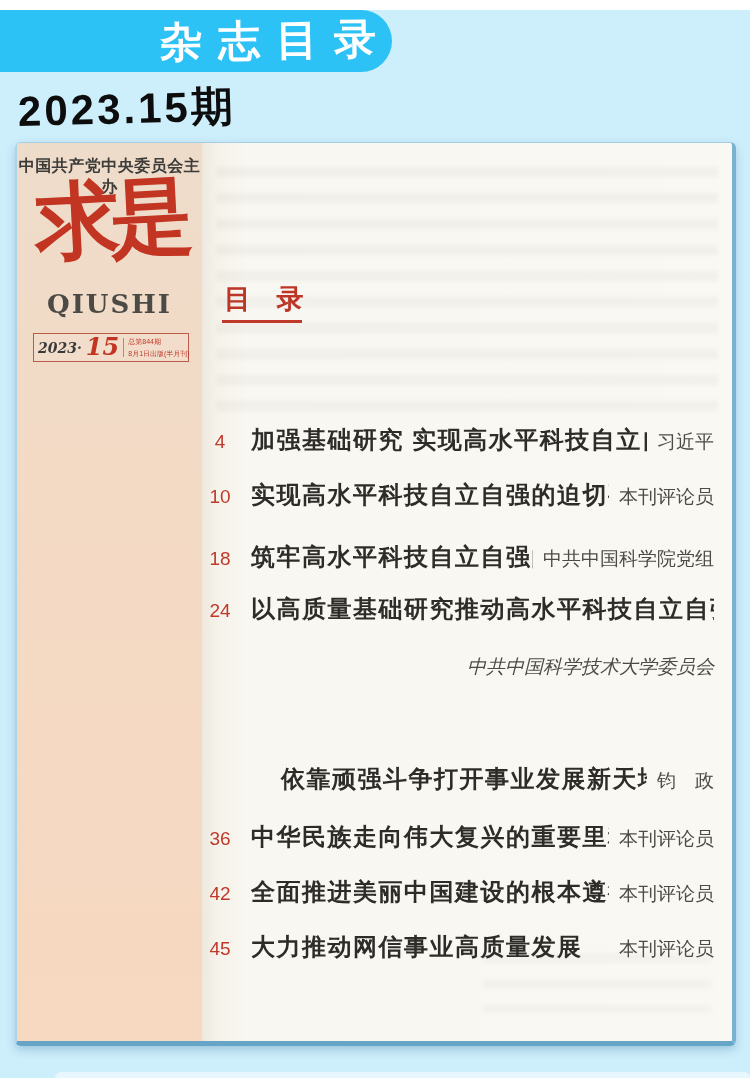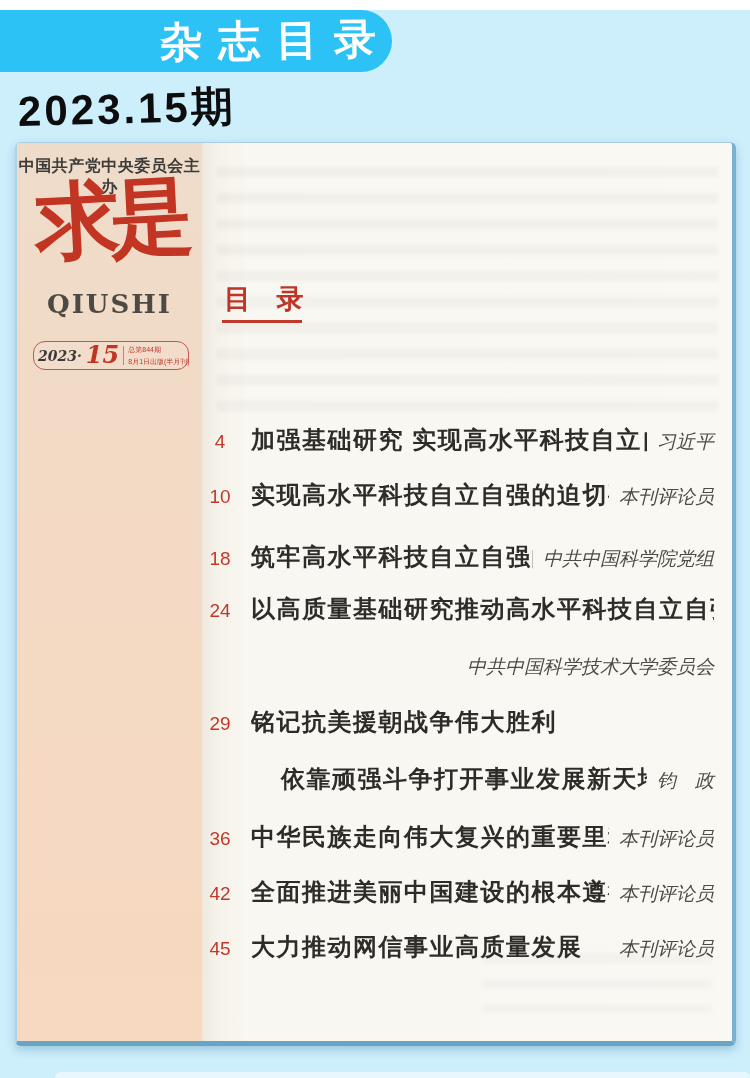--- a/index.html
+++ b/index.html
@@ -51,24 +51,23 @@
     font-family:"DejaVu Serif", serif; letter-spacing:-10px;
     transform:rotate(-3deg);
   }
   .logo-en {
     position:absolute; top:146px; left:0; width:100%; text-align:center;
     font-size:26px; font-weight:bold; color:#4c4a45;
     font-family:"DejaVu Serif", serif; letter-spacing:2px;
   }
   .issue-box {
     position:absolute; left:16px; top:190px; width:156px; height:29px;
-    border:1.5px solid #bb5b49; border-radius:12px; box-sizing:border-box;
+    border:1.5px solid #bb5b49; border-radius:0; box-sizing:border-box;
     display:flex; align-items:center; padding:1px 4px; gap:4px;
     background:rgba(255,255,255,0.08);
-    margin-top:8px;
   }
   .issue-year {
     font-family:"DejaVu Serif", serif; font-style:italic; font-weight:bold;
     font-size:14px; color:#3a3a3a; white-space:nowrap;
   }
   .issue-num {
     font-family:"DejaVu Serif", serif; font-style:italic; font-weight:bold;
     font-size:24px; color:#c23522; margin-top:-3px;
   }
   .issue-divider { width:1px; height:19px; background:#c98170; flex:none; }
@@ -107,21 +106,21 @@
     font-size:19px; color:#c0392b;
   }
   .entry-num-spacer { flex:none; width:49px; }
   .entry-title {
     flex:1; font-size:24px; font-weight:bold; color:#2e2c29; letter-spacing:1.5px;
     white-space:nowrap; overflow:hidden;
   }
   .entry-title.indent { padding-left:30px; }
   .entry-author {
     flex:none; margin-left:10px; font-size:19px; color:#4e4b44;
-    font-family:"DejaVu Serif", serif; font-style:italic; white-space:nowrap;
+    font-family:"DejaVu Serif", serif; white-space:nowrap;
   }
   .author-line {
     position:absolute; right:18px; text-align:left;
     font-size:19px; color:#4e4b44; font-family:"DejaVu Serif", serif; font-style:italic;
   }
 
   .next-card {
     position:absolute; left:55px; right:0; top:1072px; height:6px;
     background:rgba(255,255,255,0.55); border-radius:8px 8px 0 0;
   }
@@ -178,24 +177,20 @@
       <span class="entry-title">筑牢高水平科技自立自强的根基</span>
       <span class="entry-author">中共中国科学院党组</span>
     </div>
 
     <div class="entry" style="top:450px">
       <span class="entry-num">24</span>
       <span class="entry-title">以高质量基础研究推动高水平科技自立自强</span>
     </div>
     <div class="author-line" style="top:511px">中共中国科学技术大学委员会</div>
 
-    <div class="entry" style="top:563px">
-      <span class="entry-num">29</span>
-      <span class="entry-title">铭记抗美援朝战争伟大胜利</span>
-    </div>
     <div class="entry" style="top:620px">
       <span class="entry-num-spacer"></span>
       <span class="entry-title indent">依靠顽强斗争打开事业发展新天地</span>
       <span class="entry-author">钧　政</span>
     </div>
 
     <div class="entry" style="top:678px">
       <span class="entry-num">36</span>
       <span class="entry-title">中华民族走向伟大复兴的重要里程碑</span>
       <span class="entry-author">本刊评论员</span>

